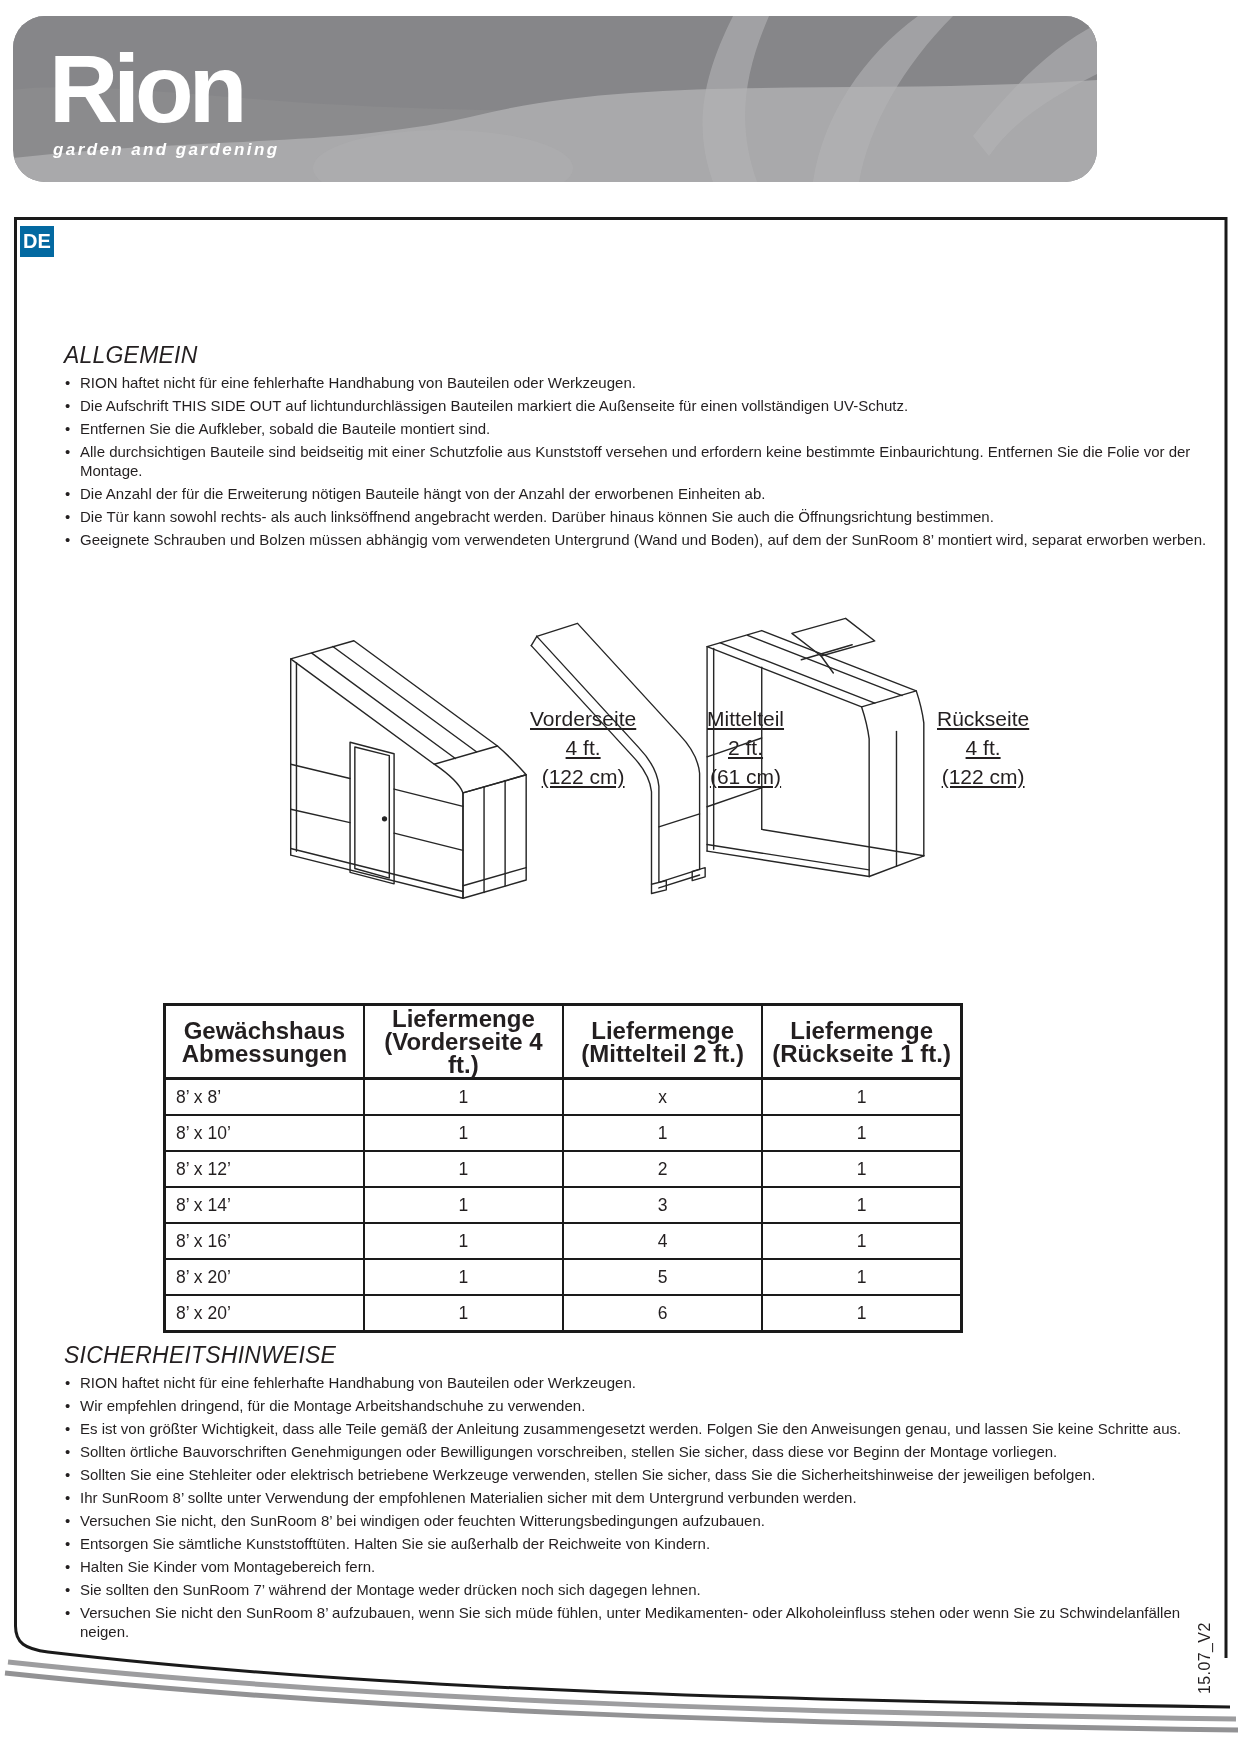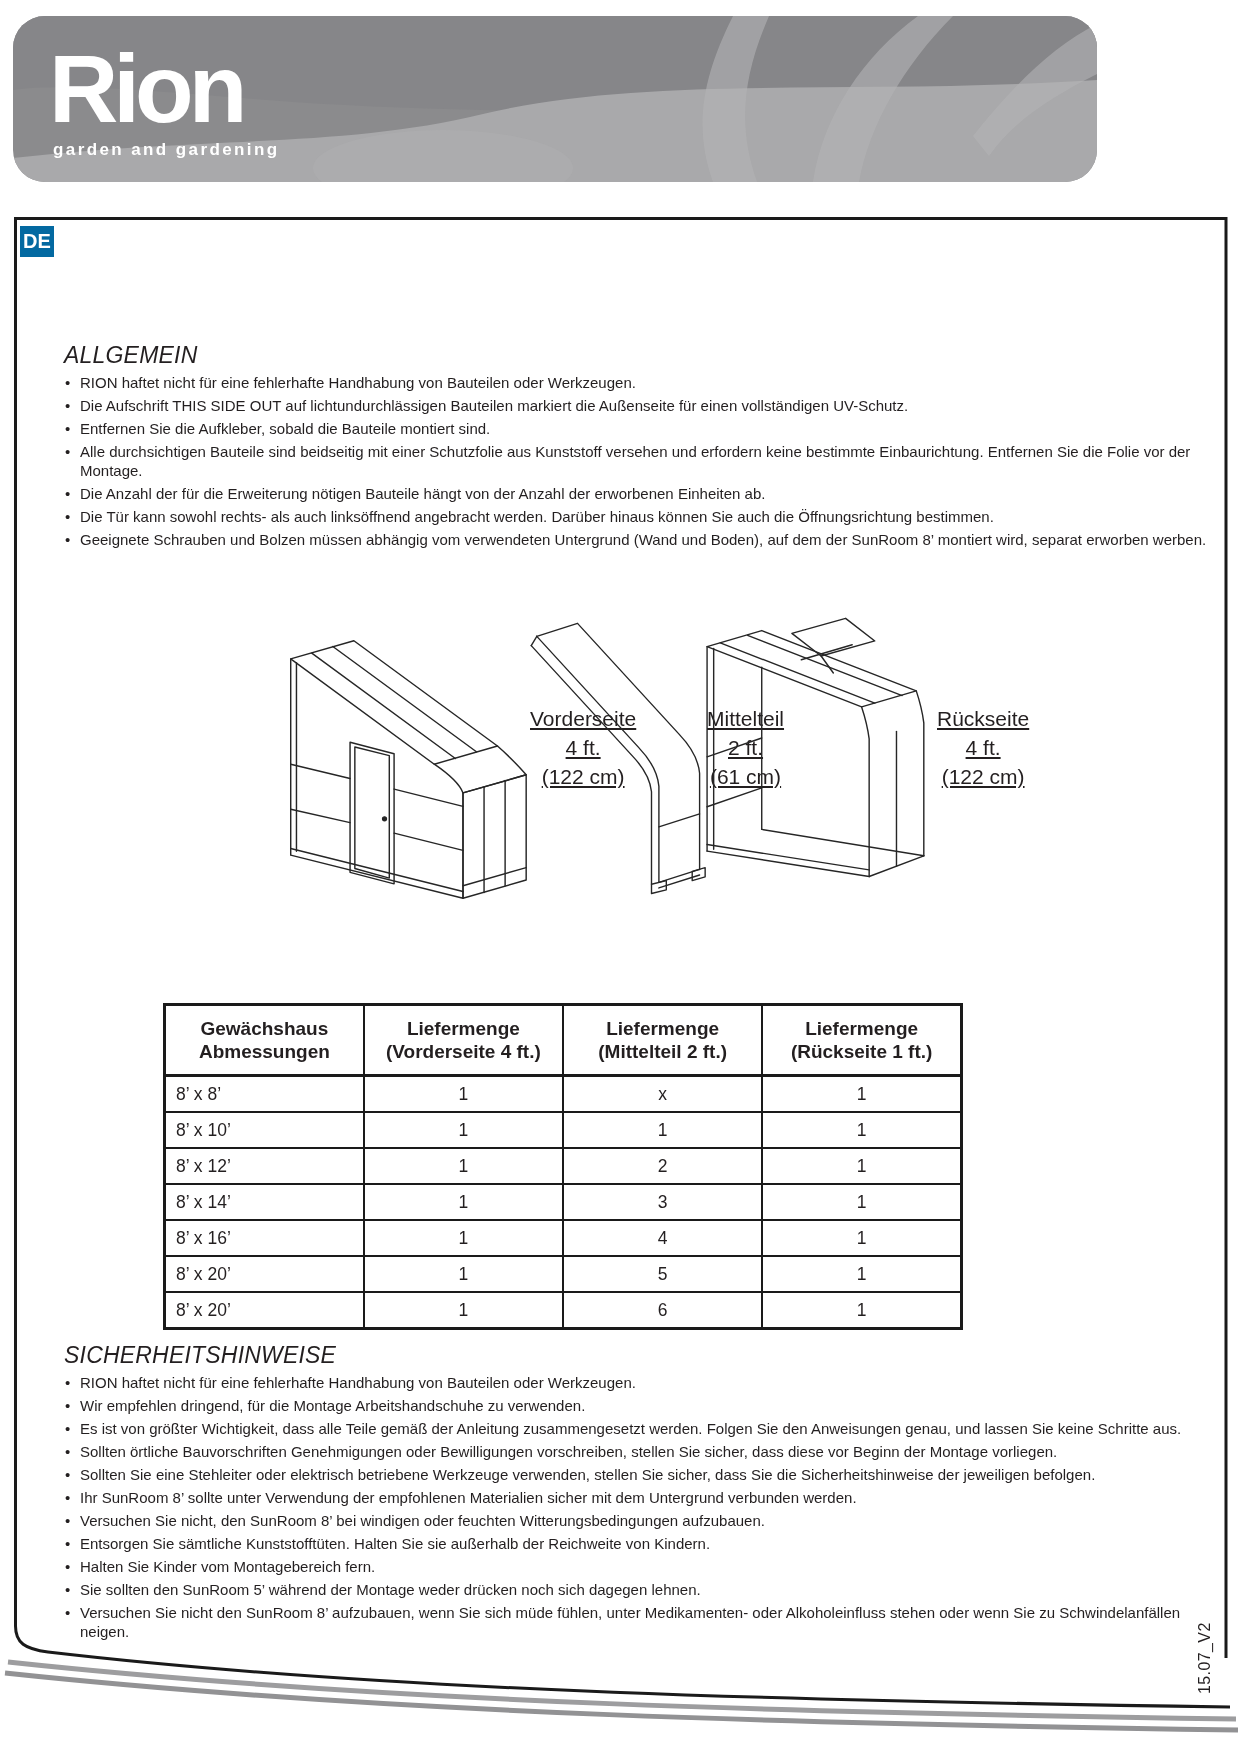--- a/index.html
+++ b/index.html
@@ -3,21 +3,21 @@
 <meta charset="utf-8">
 <style>
   html,body{margin:0;padding:0;background:#e8e8e8;}
   .page{position:relative;width:1240px;height:1754px;background:#ffffff;
         font-family:"Liberation Sans",sans-serif;color:#231f20;overflow:hidden;margin:0 auto;}
   
   .banner{position:absolute;left:13px;top:16px;width:1084px;height:166px;overflow:hidden;border-radius:32px;}
   .banner svg{position:absolute;left:0;top:0;}
   .logo{position:absolute;left:36px;top:26px;}
   .logo-word{font-size:96px;font-weight:bold;color:#ffffff;line-height:0.98;letter-spacing:-5px;}
-  .logo-tag{font-size:17px;font-weight:bold;color:#ffffff;letter-spacing:2.4px;margin-top:4px;margin-left:4px;}
+  .logo-tag{font-size:17px;font-weight:bold;color:#ffffff;letter-spacing:2.4px;margin-top:4px;margin-left:4px;font-style:italic;}
   
   .frame{position:absolute;left:0;top:0;pointer-events:none;}
   
   .de-badge{position:absolute;left:20px;top:226px;width:34px;height:31px;background:#0369a1;
             color:#ffffff;font-size:20px;font-weight:bold;display:flex;align-items:center;justify-content:center;}
   
   .sec-title{font-style:italic;font-size:23px;font-weight:500;margin:0 0 5px 0;letter-spacing:0.2px;}
   .wichtig{position:absolute;left:64px;top:230px;width:1140px;}
   .wichtig p{margin:0;font-size:15px;line-height:21.5px;}
   .allgemein{position:absolute;left:64px;top:342px;width:1146px;}
@@ -29,21 +29,21 @@
   .figures{position:absolute;left:262px;top:568px;display:flex;}
   .fig{display:flex;flex-direction:row;align-items:center;text-decoration:underline;}
   .fig-a{width:260px;}.fig-b{width:170px;}.fig-c{width:250px;}
   .figbox{height:335px;display:flex;align-items:flex-end;justify-content:center;}
   .figbox svg{display:block;}
   .figcap{margin-top:24px;text-align:center;font-size:21px;line-height:29px;}
   
   .gtable{position:absolute;left:163px;top:1003px;width:800px;border-collapse:collapse;
           border:3px solid #1a1a1a;table-layout:fixed;}
   .gtable th,.gtable td{border:2px solid #1a1a1a;}
-  .gtable th{height:66px;font-size:19px;line-height:23px;font-weight:bold;text-align:center;vertical-align:middle;}
+  .gtable th{height:66px;font-size:24px;line-height:23px;font-weight:bold;text-align:center;vertical-align:middle;}
   .gtable tr.head th{border-bottom:3px solid #1a1a1a;}
   .gtable td{height:32px;font-size:17.5px;text-align:center;vertical-align:middle;}
   .gtable td.c-dim{text-align:left;padding-left:10px;}
   
   .version{position:absolute;left:1196px;top:1694px;width:110px;transform-origin:0 0;
            transform:rotate(-90deg);font-size:16px;letter-spacing:0.4px;}
   .draw{stroke:#262626;stroke-width:1.5;fill:none;stroke-linejoin:round;stroke-linecap:round;}
 </style>
 </head>
 <body>
@@ -259,20 +259,20 @@
 
     <div class="bi">RION haftet nicht für eine fehlerhafte Handhabung von Bauteilen oder Werkzeugen.</div>
         <div class="bi">Wir empfehlen dringend, für die Montage Arbeitshandschuhe zu verwenden.</div>
         <div class="bi">Es ist von größter Wichtigkeit, dass alle Teile gemäß der Anleitung zusammengesetzt werden. Folgen Sie den Anweisungen genau, und lassen Sie keine Schritte aus.</div>
         <div class="bi">Sollten örtliche Bauvorschriften Genehmigungen oder Bewilligungen vorschreiben, stellen Sie sicher, dass diese vor Beginn der Montage vorliegen.</div>
         <div class="bi">Sollten Sie eine Stehleiter oder elektrisch betriebene Werkzeuge verwenden, stellen Sie sicher, dass Sie die Sicherheitshinweise der jeweiligen befolgen.</div>
         <div class="bi">Ihr SunRoom 8’ sollte unter Verwendung der empfohlenen Materialien sicher mit dem Untergrund verbunden werden.</div>
         <div class="bi">Versuchen Sie nicht, den SunRoom 8’ bei windigen oder feuchten Witterungsbedingungen aufzubauen.</div>
         <div class="bi">Entsorgen Sie sämtliche Kunststofftüten. Halten Sie sie außerhalb der Reichweite von Kindern.</div>
         <div class="bi">Halten Sie Kinder vom Montagebereich fern.</div>
-        <div class="bi">Sie sollten den SunRoom 5’ während der Montage weder drücken noch sich dagegen lehnen.</div>
+        <div class="bi">Sie sollten den SunRoom 7’ während der Montage weder drücken noch sich dagegen lehnen.</div>
         <div class="bi">Versuchen Sie nicht den SunRoom 8’ aufzubauen, wenn Sie sich müde fühlen, unter Medikamenten- oder Alkoholeinfluss stehen oder wenn Sie zu Schwindelanfällen neigen.</div>
       </div>
   </section>
 
   <div class="version">15.07_V2</div>
 
 </div>
 
 </body></html>

